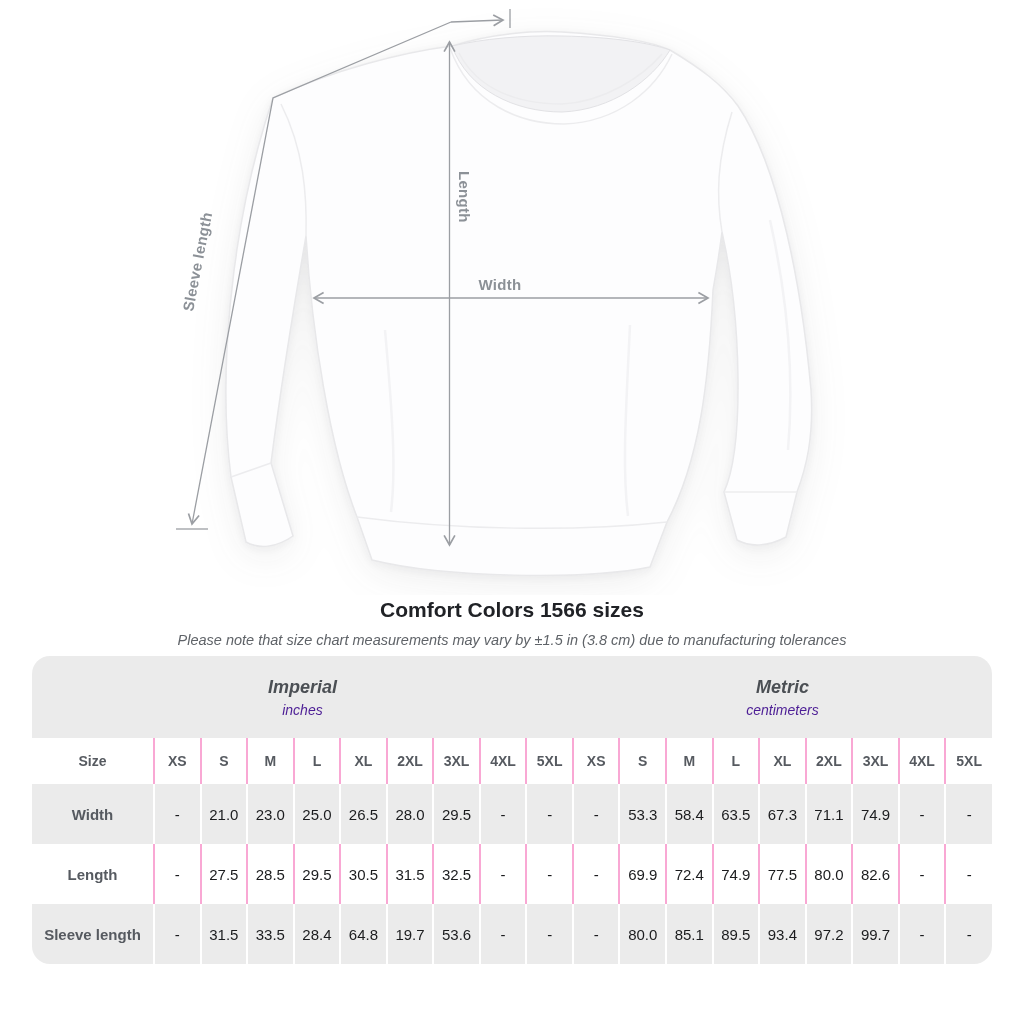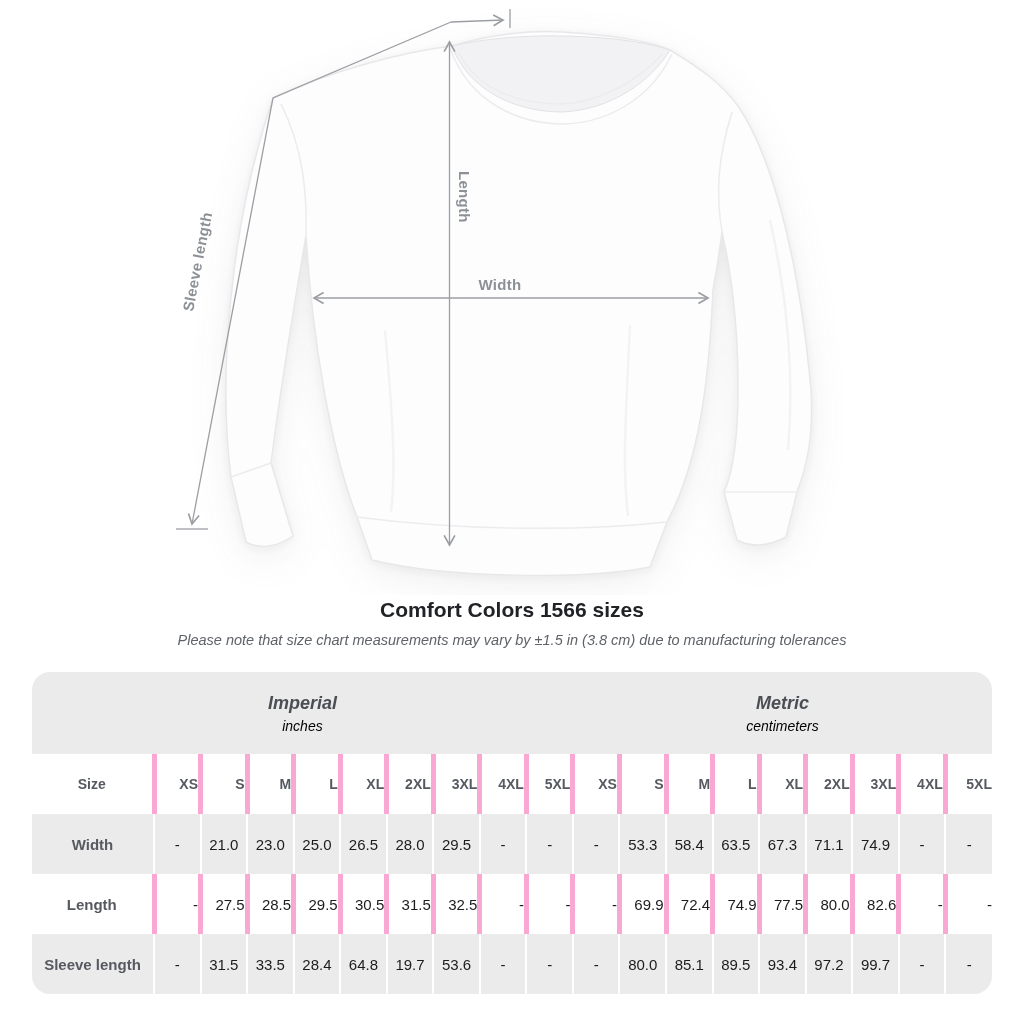--- a/index.html
+++ b/index.html
@@ -24,38 +24,38 @@
   h1.title {
     margin:2px 0 4px; text-align:center;
     font-size:21px; line-height:26px; font-weight:700; color:#202226;
   }
   p.note {
     margin:9px 0 6px; text-align:center; font-style:italic;
     font-size:14.5px; color:#5f6368;
   }
 
   .table-wrap {
-    width:960px; margin:24px auto 0;
+    width:960px; margin:8px auto 0;
     border-radius:18px; overflow:hidden; background:#ffffff;
   }
   table { width:100%; border-collapse:collapse; table-layout:fixed; }
   col.c-size { width:122px; }
   td { text-align:center; vertical-align:middle; padding:0; }
 
   tr.band td { background:#ebebeb; height:82px; }
   .unit     { font-size:18px; font-weight:700; font-style:italic; color:#4b4f54; }
-  .unit-sub { font-size:14px; font-style:italic; color:#000000; margin-top:4px; }
-
-  tr.sizes td { height:60px; background:#ffffff; font-size:14px; font-weight:700; color:#565a60; }
+  .unit-sub { font-size:14px; font-style:italic; color:#4c1d95; margin-top:4px; }
+
+  tr.sizes td { height:46px; background:#ffffff; font-size:14px; font-weight:700; color:#565a60; }
   tr.data  td { height:60px; font-size:15px; color:#1b1c1e; }
   tr.data  td.rowlabel { font-weight:700; font-size:15px; color:#565a60; }
   tr.gray  td { background:#ebebeb; }
   tr.white td { background:#ffffff; }
 
-  tr.sizes td + td, tr.white td + td { border-left:5px solid #f9a8d4;text-align:right; }
+  tr.sizes td + td, tr.white td + td { border-left:2px solid #f9a8d4; }
   tr.gray  td + td { border-left:2px solid #ffffff; }
 </style>
 </head>
 <body>
 
 <div class="page">
 
   <div class="diagram">
     <svg width="1024" height="595" viewBox="0 0 1024 595">
       <defs>

